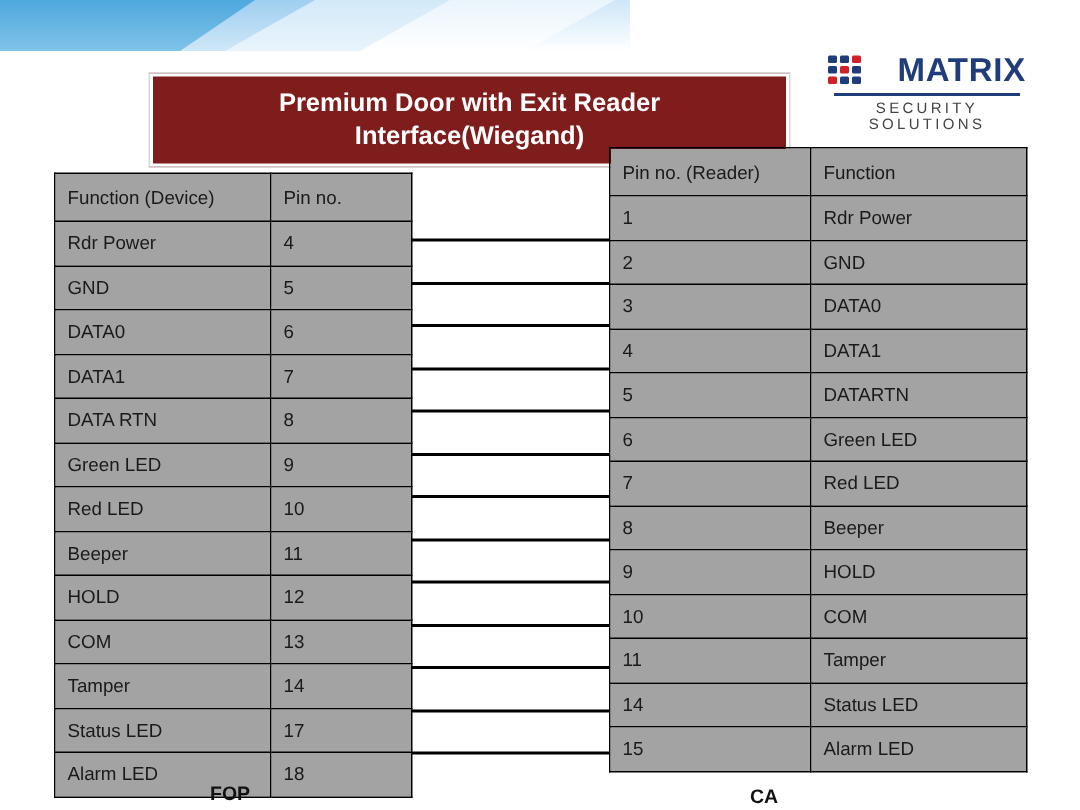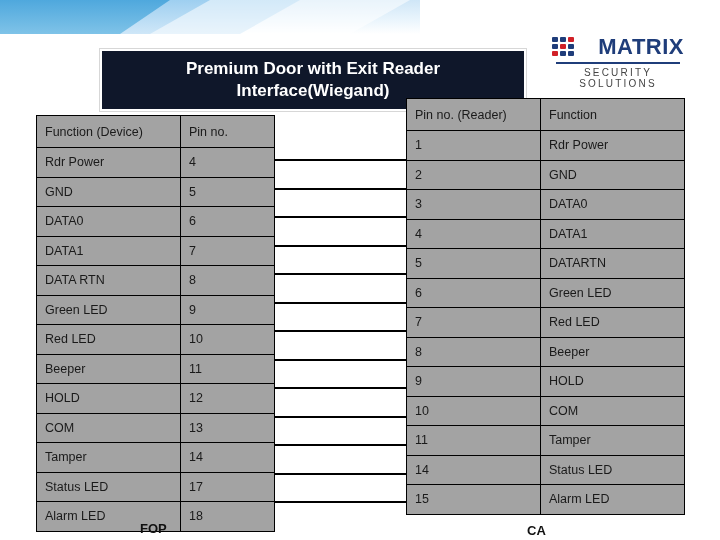--- a/index.html
+++ b/index.html
@@ -94,21 +94,21 @@
     margin: 2px auto 2px auto;
     width: 124px; height: 2px;
     background: #1f3d7a;
   }
 
   
   .title-box {
     position: absolute;
     left: 100px; top: 49px;
     width: 422px; height: 58px;
-    background: #0f172a;
+    background: #7f1d1d;
     border: 2px solid #ffffff;
     box-shadow: 0 0 0 1px #d7d7d7;
     display: flex;
     align-items: center;
     justify-content: center;
     text-align: center;
   }
   .title-text {
     color: #ffffff;
     font-size: 17px;
@@ -169,21 +169,21 @@
   }
 
   
   .cap {
     position: absolute;
     font-size: 13px;
     font-weight: bold;
     color: #111111;
   }
   .cap-fop { left: 140px; top: 521px; }
-  .cap-ca { left: 527px; top: 523px; }
+  .cap-ca { left: 500px; top: 523px; }
 </style>
 </head>
 <body>
 
 <div class="top-band">
   <div class="band-blue-1"></div>
   <div class="band-blue-2"></div>
   <div class="band-blue-3"></div>
   <div class="band-white-streak"></div>
 </div>

